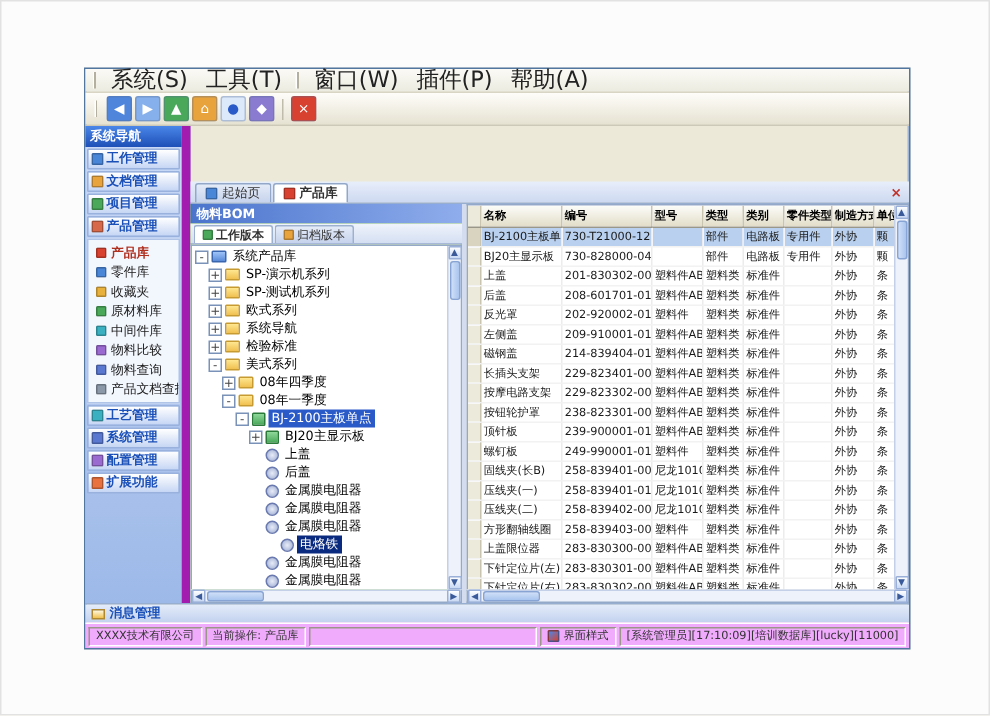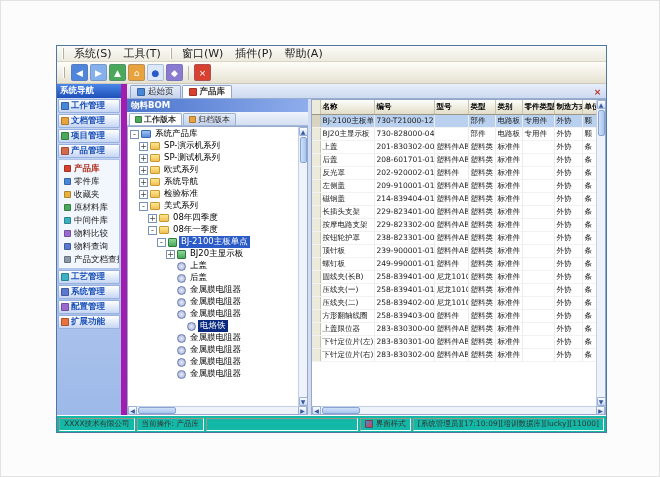--- a/index.html
+++ b/index.html
@@ -3,42 +3,42 @@
 <meta charset="utf-8">
 <style>
   * { margin:0; padding:0; box-sizing:border-box; }
   html,body { width:660px; height:477px; overflow:hidden; }
   body { background:#fcfcfc; font-family:"DejaVu Sans","Liberation Sans",sans-serif; }
   .desktop { position:relative; width:660px; height:477px; border:1px solid #e2e2e2; background:#fcfcfc; }
   .window { position:absolute; left:55px; top:44px; width:551px; height:388px; background:#ece9d8;
             border:1px solid #51769f; box-shadow:0 0 0 1px #9db6d8 inset; display:flex; flex-direction:column; }
 
   
-  .menubar { height:16px; flex:none; background:linear-gradient(#fbfaf6,#ecebe0); display:flex; align-items:center; font-size:11px; color:#222; border-bottom:1px solid #d8d5c5; padding:0 2px; }
+  .menubar { height:16px; flex:none; background:linear-gradient(#fbfaf6,#ecebe0); display:flex; align-items:center; font-size:15px; color:#222; border-bottom:1px solid #d8d5c5; padding:0 2px; }
   .menu-item { padding:1px 6px; white-space:nowrap; }
   .grip { width:3px; height:11px; margin:0 3px; background:linear-gradient(90deg,#ffffff 0 1px,#b4b0a0 1px 2px,transparent 2px); flex:none; }
   .toolbar { height:22px; flex:none; background:linear-gradient(#fefdf9,#e6e2d2); display:flex; align-items:center; gap:2px; padding:0 3px; border-bottom:1px solid #cdc9b8; }
   .tool-btn { width:17px; height:17px; border-radius:2px; display:flex; align-items:center; justify-content:center; font-size:9px; border:1px solid rgba(90,110,150,.35); flex:none; }
   .tool-sep { width:1px; height:14px; background:#c0bcac; margin:0 3px; flex:none; }
 
   .main { flex:1; display:flex; min-height:0; }
 
   
   .nav { width:70px; flex:none; display:flex; flex-direction:column; border-right:6px solid #a21caf; background:#9db9e8; }
   .nav-header { height:14px; flex:none; background:linear-gradient(#4a86e8,#1e50b8); color:#fff; font-size:8.5px; font-weight:bold; display:flex; align-items:center; padding:0 3px; white-space:nowrap; overflow:hidden; }
   .nav-body { flex:1; padding:1px; display:flex; flex-direction:column; background:linear-gradient(#c9d8f6,#9db9e8); overflow:hidden; }
   .nav-group { height:14px; flex:none; display:flex; align-items:center; gap:2px; padding:0 2px; background:linear-gradient(#ffffff,#c6d6f4); border:1px solid #98b1dd; border-radius:1px; margin-bottom:1px; color:#1a50b8; font-size:8.5px; font-weight:bold; white-space:nowrap; overflow:hidden; }
   .nav-gicon { width:8px; height:8px; border-radius:1px; flex:none; border:1px solid rgba(0,0,0,.25); }
   .nav-items { flex:none; background:#f2f6fd; border:1px solid #b0c4e8; margin-bottom:1px; padding:2px 0; }
   .nav-item { height:13px; display:flex; align-items:center; gap:3px; padding:0 2px 0 5px; font-size:8.5px; color:#1a1a1a; white-space:nowrap; overflow:hidden; }
   .nav-item.active { color:#b03020; font-weight:bold; }
   .nav-iicon { width:7px; height:7px; border-radius:1px; flex:none; border:1px solid rgba(0,0,0,.25); }
 
   
-  .workspace { flex:1; display:flex; flex-direction:column; min-width:0; }
+  .workspace { flex:1; display:flex; flex-direction:column; min-width:0;margin-top:37px; }
   .doc-tabbar { height:15px; flex:none; background:linear-gradient(#e8eefb,#cdd9f0); display:flex; align-items:flex-end; padding:1px 3px 0; border-bottom:1px solid #98aed0; gap:1px; }
   .doc-tab { height:13px; display:flex; align-items:center; gap:3px; padding:0 6px; font-size:8.5px; border:1px solid #93a8c8; border-bottom:none; border-radius:2px 2px 0 0; background:linear-gradient(#e4ebf8,#c6d3ec); color:#333; white-space:nowrap; }
   .doc-tab.active { background:#fff; font-weight:bold; }
   .doc-ticon { width:8px; height:8px; border-radius:1px; flex:none; border:1px solid rgba(0,0,0,.25); }
   .tabbar-spacer { flex:1; }
   .tab-close { width:11px; height:11px; color:#c03028; font-size:9px; font-weight:bold; display:flex; align-items:center; justify-content:center; margin-bottom:1px; }
 
   .panels { flex:1; display:flex; min-height:0; }
   .splitter { width:3px; flex:none; background:#d4ddf0; }
 
@@ -79,21 +79,21 @@
   .vscroll { width:9px; flex:none; background:#eef3fb; border-left:1px solid #c4d0e8; display:flex; flex-direction:column; align-items:center; }
   .hscroll { height:9px; flex:none; background:#eef3fb; border:1px solid #94a8c8; border-top:1px solid #c4d0e8; display:flex; align-items:center; }
   .sb-btn { width:9px; height:9px; flex:none; background:linear-gradient(#fdfeff,#c8d8f4); border:1px solid #9ab0d8; border-radius:1px; color:#3a5a9a; font-size:6px; line-height:7px; text-align:center; overflow:hidden; }
   .sb-thumb-v { width:7px; height:26px; flex:none; background:linear-gradient(90deg,#cfe0f8,#a8c4ee); border:1px solid #88a4d4; border-radius:2px; margin-top:1px; }
   .sb-thumb-h { height:7px; width:38px; flex:none; background:linear-gradient(#cfe0f8,#a8c4ee); border:1px solid #88a4d4; border-radius:2px; margin-left:1px; }
   .sb-fill { flex:1; }
 
   
   .message-bar { height:13px; flex:none; background:linear-gradient(#e4ecfa,#c2d2ee); border-top:1px solid #98aed0; display:flex; align-items:center; gap:3px; padding:0 4px; font-size:8.5px; color:#1a50b8; font-weight:bold; }
   .msg-icon { width:9px; height:7px; background:linear-gradient(#fff8e0,#f0c050); border:1px solid #b08830; flex:none; }
-  .status-bar { height:17px; flex:none; background:#14b8a6; border-top:1px solid #ffffff; display:flex; align-items:center; padding:1px 2px; gap:2px; font-size:7.5px; color:#333; }
+  .status-bar { height:17px; flex:none; background:#f0abfc; border-top:1px solid #ffffff; display:flex; align-items:center; padding:1px 2px; gap:2px; font-size:7.5px; color:#333; }
   .sseg { height:13px; display:flex; align-items:center; gap:3px; padding:0 4px; border:1px solid; border-color:#9a9688 #fff #fff #9a9688; white-space:nowrap; overflow:hidden; }
   .sspacer { flex:1; height:13px; border:1px solid; border-color:#9a9688 #fff #fff #9a9688; }
   .sicon { width:8px; height:8px; border-radius:1px; background:linear-gradient(135deg,#4a86e8,#d8402f); border:1px solid rgba(0,0,0,.3); flex:none; }
 </style>
 </head>
 <body>
 
 <div class="desktop">
   <div class="window">
 
@@ -602,20 +602,24 @@
               <div class="sb-thumb-h"></div>
               <div class="sb-fill"></div>
               <div class="sb-btn">▶</div>
             </div>
           </div>
 
         </div>
       </div>
     </div>
 
+    <div class="message-bar">
+      <span class="msg-icon"></span>
+      <span>消息管理</span>
+    </div>
 
     <div class="status-bar">
       <div class="sseg">
         <span>XXXX技术有限公司</span>
       </div>
       <div class="sseg">
         <span>当前操作: 产品库</span>
       </div>
       <div class="sspacer"></div>
       <div class="sseg">

